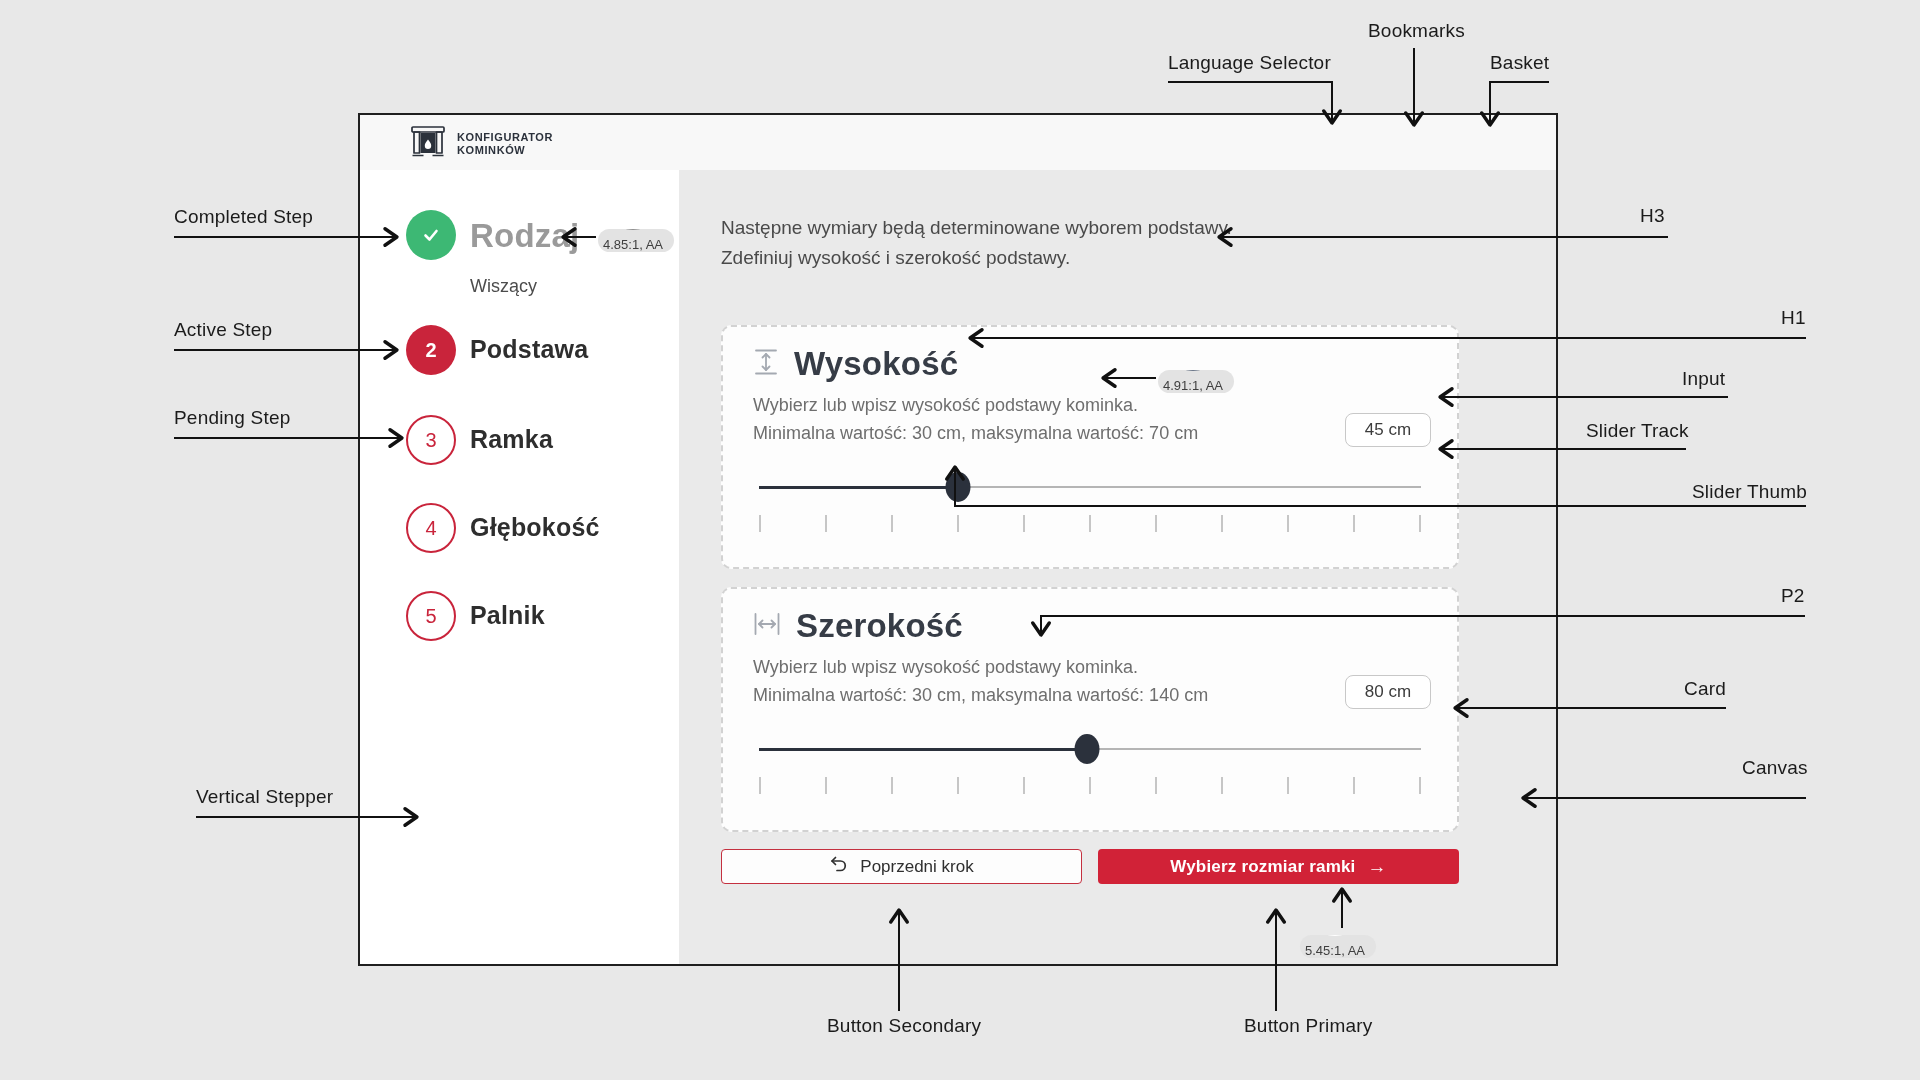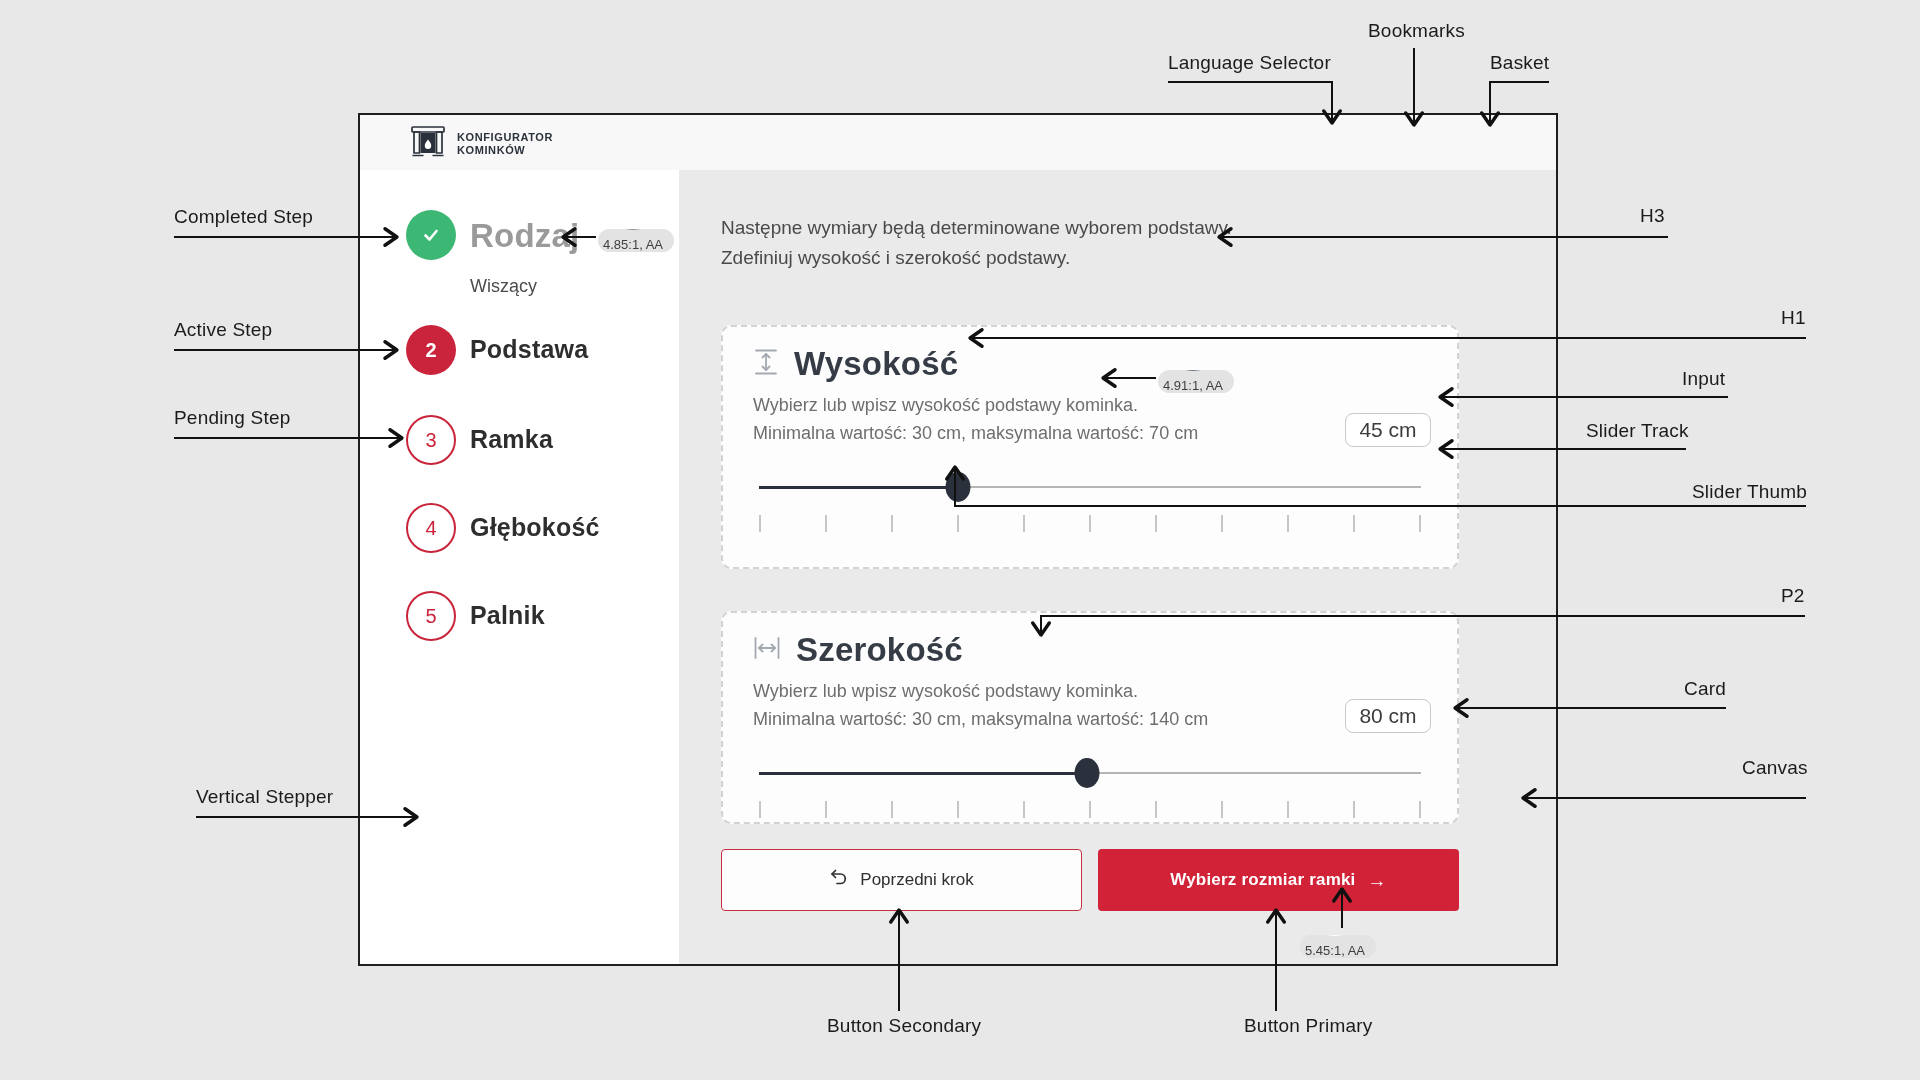--- a/index.html
+++ b/index.html
@@ -31,38 +31,38 @@
   .step-label.done { color:#9a9a9a; font-size:33px; }
   .step-sub { position:absolute; left:110px; font-size:18px; color:#4c4c4c; }
 
   
   .main { position:absolute; left:319px; top:55px; right:0; bottom:0; background:#eaeaea; }
   .intro { position:absolute; left:361px; top:98px; font-size:19px; color:#4a4a4a; line-height:30px; }
 
   .card { position:absolute; left:361px; width:738px; background:#fdfdfd;
           border:2px dashed #d2d2d2; border-radius:10px;margin-top:32px; }
   .card.c1 { top:178px; height:244px; }
-  .card.c2 { top:464px; height:213px; }
+  .card.c2 { top:440px; height:245px; }
   .card-title-row { position:absolute; left:30px; top:18px; display:flex; align-items:center; gap:15px; }
   .card-title { font-size:33px; font-weight:bold; color:#363c46; letter-spacing:.2px; }
   .card-desc  { position:absolute; left:30px; top:68px;  font-size:18px; color:#6e6e6e; }
   .card-minmax{ position:absolute; left:30px; top:96px;  font-size:18px; color:#6e6e6e; }
   .dim-input { position:absolute; right:26px; top:86px; width:86px; height:34px; border:1px solid #c8c8c8;
-               border-radius:8px; background:#fff; font-size:21px; color:#3c3c3c; text-align:center;
+               border-radius:8px; background:#fff; font-size:17px; color:#3c3c3c; text-align:center;
                font-family:"Liberation Sans","DejaVu Sans",sans-serif; }
   .slider { position:absolute; left:36px; right:36px; top:150px; height:62px; }
   .track { position:absolute; left:0; right:0; top:0; height:20px; }
   .track-base { position:absolute; left:0; right:0; top:9px; height:2px; background:#b5b5b5; }
   .track-fill { position:absolute; left:0; top:8.5px; height:3px; background:#2b313c; }
   .thumb { position:absolute; top:10px; width:25px; height:30px; border-radius:50%;
            background:#2b313c; transform:translate(-50%,-50%); }
   .ticks { position:absolute; left:0; right:0; top:38px; height:17px; display:flex; justify-content:space-between; }
   .ticks i { width:2px; height:17px; background:#c6c6c6; }
 
-  .btn { position:absolute; top:734px; width:361px; height:62px; border-radius:4px;
+  .btn { position:absolute; top:734px; width:361px; height:35px; border-radius:4px;
          display:flex; align-items:center; justify-content:center; gap:12px; font-size:17px; cursor:pointer; }
   .btn-secondary { left:361px; background:#fdfdfd; border:1.5px solid #c4303f; color:#2f2f2f; }
   .btn-primary { left:738px; background:#d12237; border:none; color:#ffffff; font-weight:bold; letter-spacing:.2px; }
   .btn-arrow { font-size:19px; line-height:1; }
 
   
   .badge { position:absolute; height:23px; border-radius:12px; background:#e3e3e3;
            display:flex; align-items:center; gap:7px; padding:0 11px 0 5px;
            font-size:13px; color:#3f3f3f; white-space:nowrap;flex-direction:column; }
   .badge .dot { width:14px; height:14px; border-radius:50%; }

